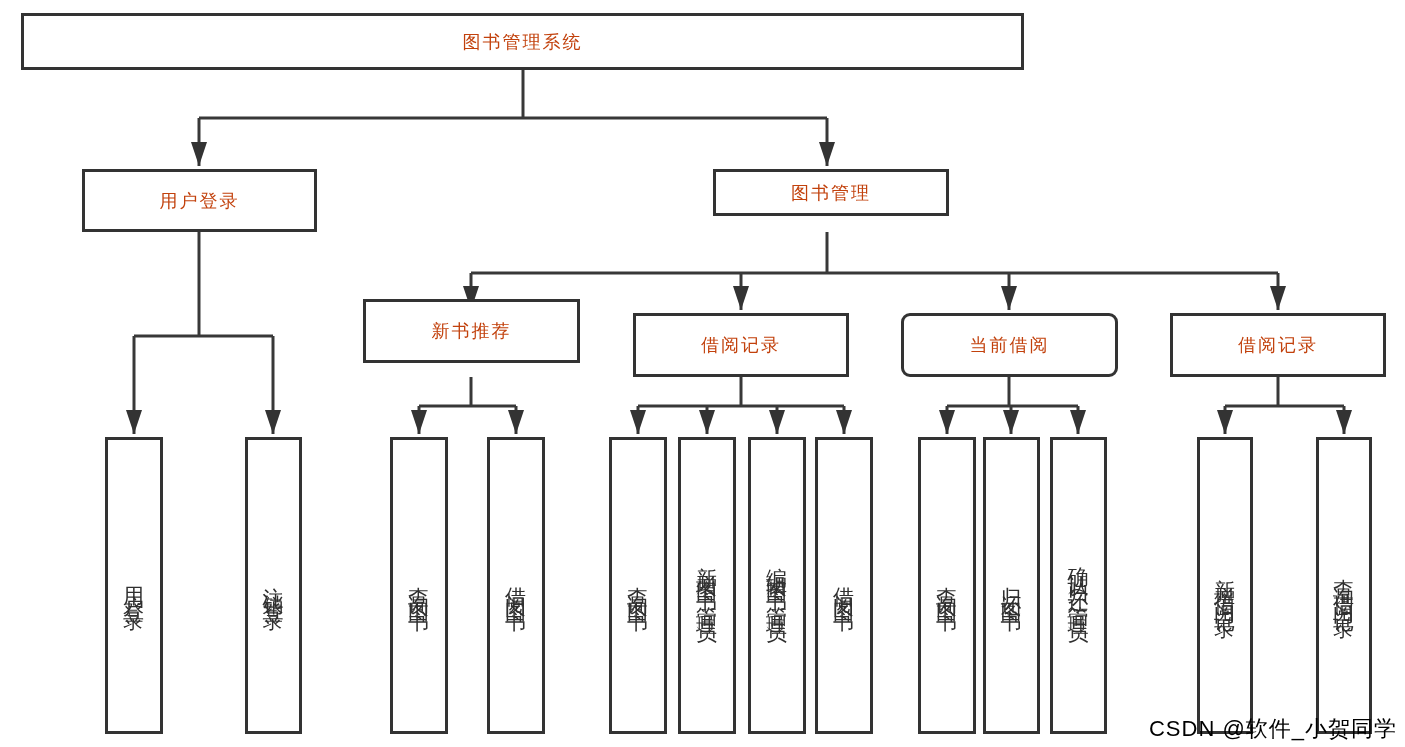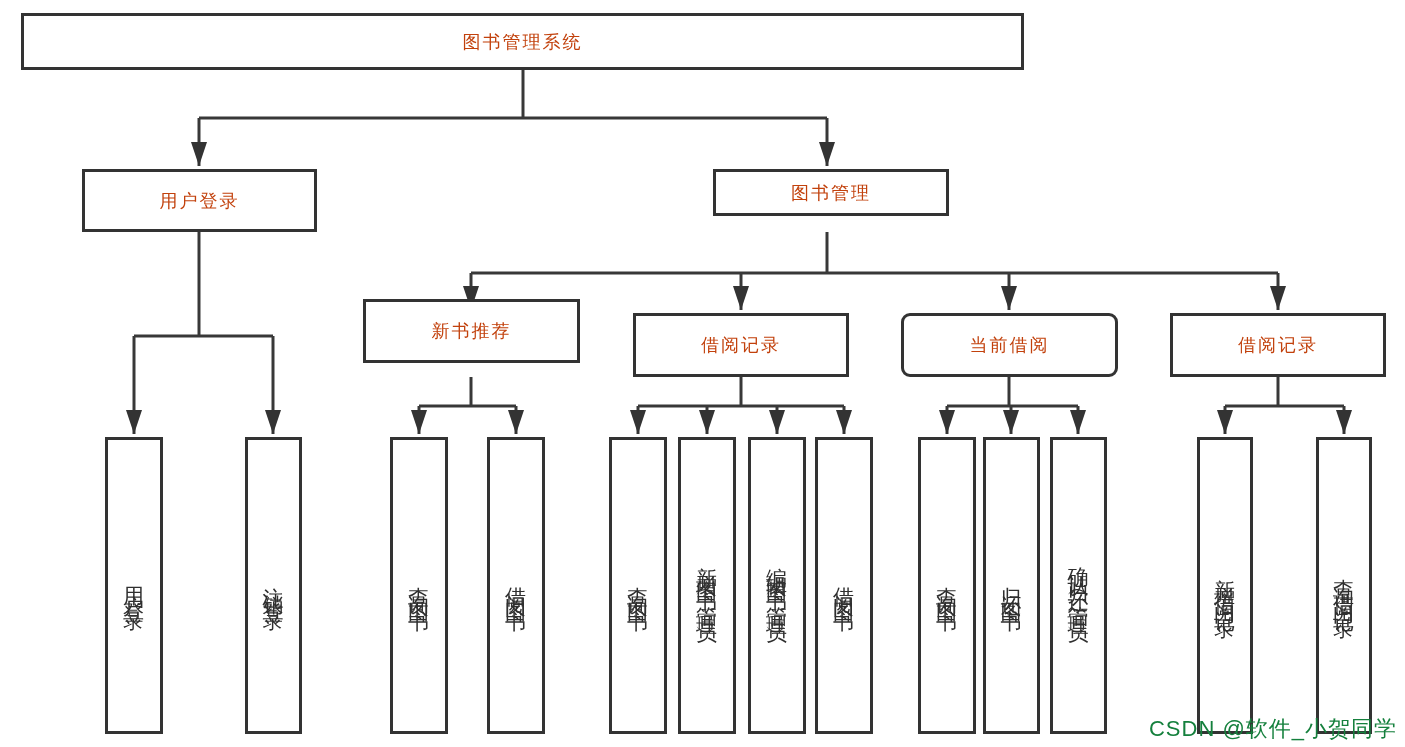--- a/index.html
+++ b/index.html
@@ -55,21 +55,21 @@
     font-size: 21px;
     letter-spacing: 8px;
     color: #2f2f2f;
     line-height: 1;
   }
   .watermark {
     position: absolute;
     right: 8px;
     bottom: 3px;
     font-size: 22px;
-    color: #15803d;
+    color: #000000;
     letter-spacing: 1px;
     white-space: nowrap;
   }
 </style>
 </head>
 <body>
 
 <div id="canvas">
 
   <svg id="connectors" viewBox="0 0 1405 747" xmlns="http://www.w3.org/2000/svg">

